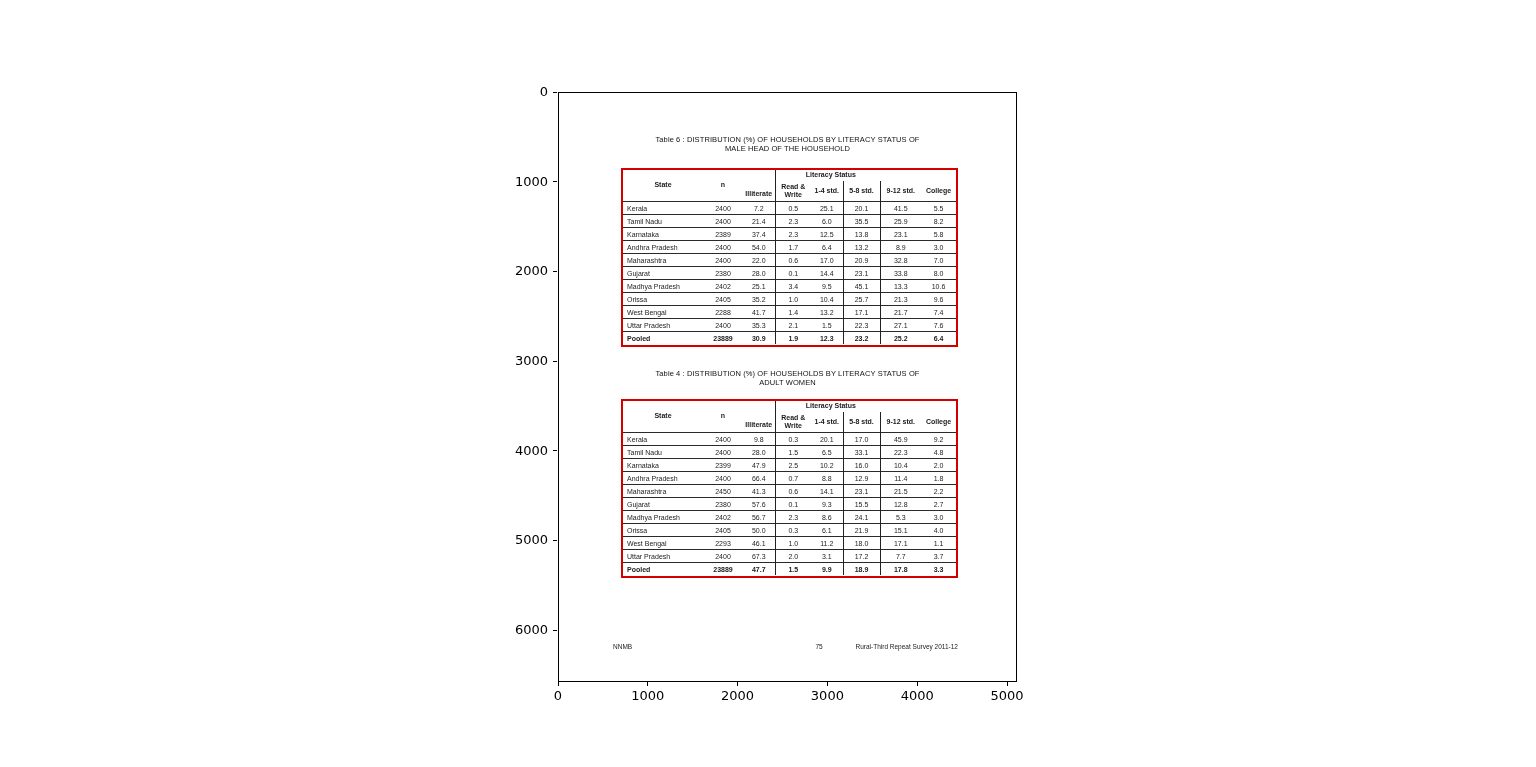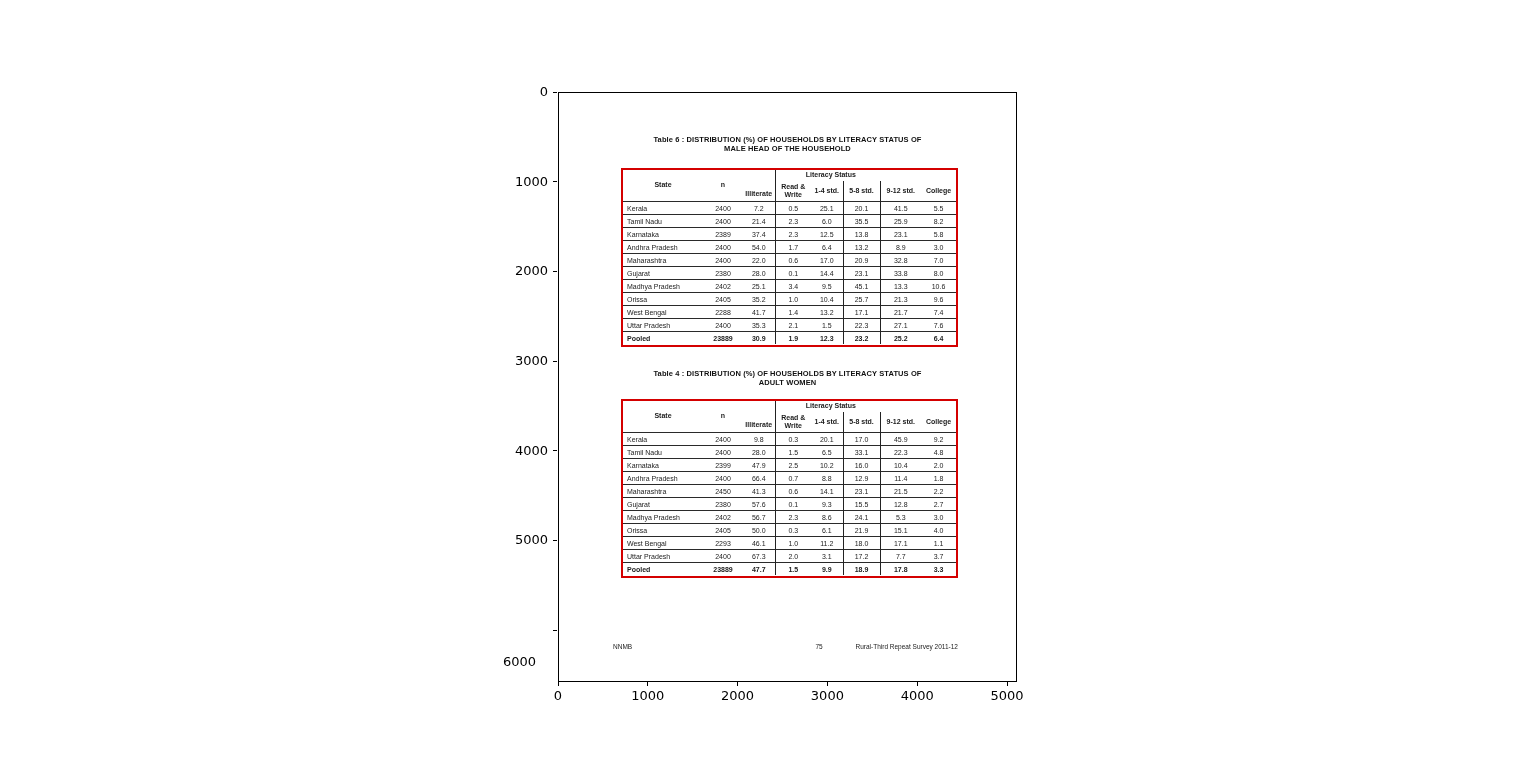--- a/index.html
+++ b/index.html
@@ -11,21 +11,21 @@
         border:1px solid #000;background:#fff;}
   .tickmark-x{position:absolute;width:1px;height:4px;background:#000;top:682px;}
   .tickmark-y{position:absolute;width:4px;height:1px;background:#000;left:553px;}
   .ticklabel{position:absolute;font-family:"DejaVu Sans","Liberation Sans",sans-serif;
              font-size:13px;color:#000;white-space:nowrap;}
   .ticklabel-x{top:688px;transform:translateX(-50%);}
   .ticklabel-y{width:80px;text-align:right;}
 
   
   .doc-title{position:absolute;left:0;width:457px;text-align:center;
-             font-size:7.5px;font-weight:bold;line-height:9px;color:#111;
+             font-size:7.5px;font-weight:normal;line-height:9px;color:#111;
              letter-spacing:.1px;}
   .red-box{position:absolute;left:62px;width:337px;height:179px;
            border:2px solid #d40000;box-sizing:border-box;background:#fff;}
   table.doc-table{border-collapse:collapse;width:333px;height:174px;table-layout:fixed;
                   font-size:7px;color:#1b1b1b;}
   table.doc-table th{font-weight:bold;padding:0;line-height:1.15;vertical-align:middle;}
   table.doc-table td{padding:0;height:12px;text-align:center;vertical-align:middle;
                      border-top:1px solid #2a2a2a;line-height:1;}
   table.doc-table th.group{height:11px;font-weight:bold;text-align:center;padding-right:70px;}
   table.doc-table th.sub{height:20px;}
@@ -57,21 +57,21 @@
     <div class="ticklabel ticklabel-y" style="left: 468px; top: 173.667px;">1000</div>
     <div class="tickmark-y" style="top: 270.833px;"></div>
     <div class="ticklabel ticklabel-y" style="left: 468px; top: 263.333px;">2000</div>
     <div class="tickmark-y" style="top: 360.5px;"></div>
     <div class="ticklabel ticklabel-y" style="left: 468px; top: 353px;">3000</div>
     <div class="tickmark-y" style="top: 450.167px;"></div>
     <div class="ticklabel ticklabel-y" style="left: 468px; top: 442.667px;">4000</div>
     <div class="tickmark-y" style="top: 539.833px;"></div>
     <div class="ticklabel ticklabel-y" style="left: 468px; top: 532.333px;">5000</div>
     <div class="tickmark-y" style="top: 629.5px;"></div>
-    <div class="ticklabel ticklabel-y" style="left: 456px; top: 622px; margin-top: 32px;">6000</div>
+    <div class="ticklabel ticklabel-y" style="left: 468px; top: 622px;">6000</div>
   </div>
 
 <div id="axes">
 
   <div class="doc-title" style="top:42px;">
     <div>Table 6 : DISTRIBUTION (%) OF HOUSEHOLDS BY LITERACY STATUS OF</div>
     <div>MALE HEAD OF THE HOUSEHOLD</div>
   </div>
 
   <div class="red-box" style="top:75px;">

